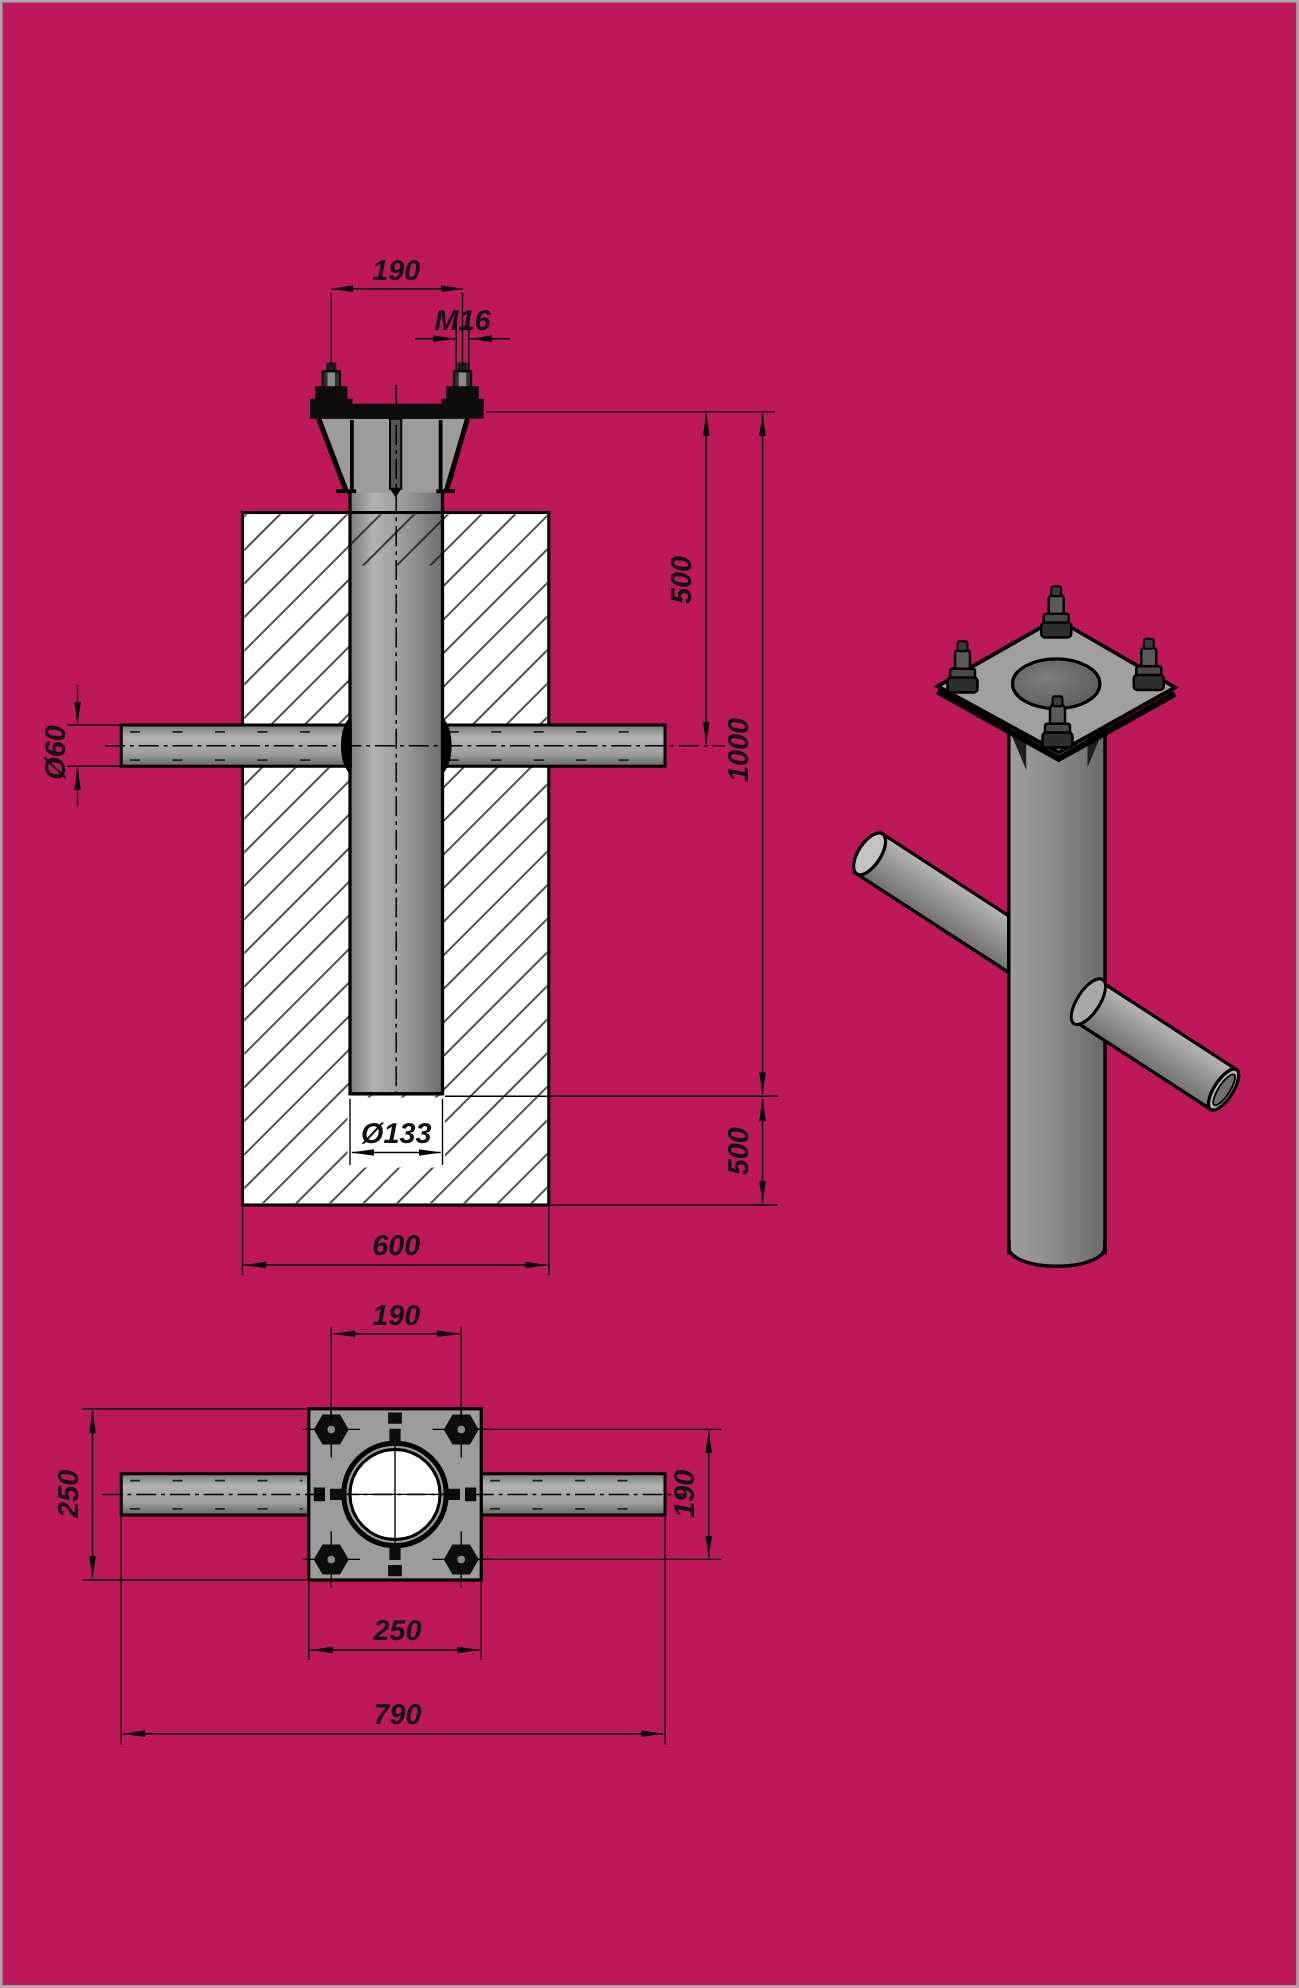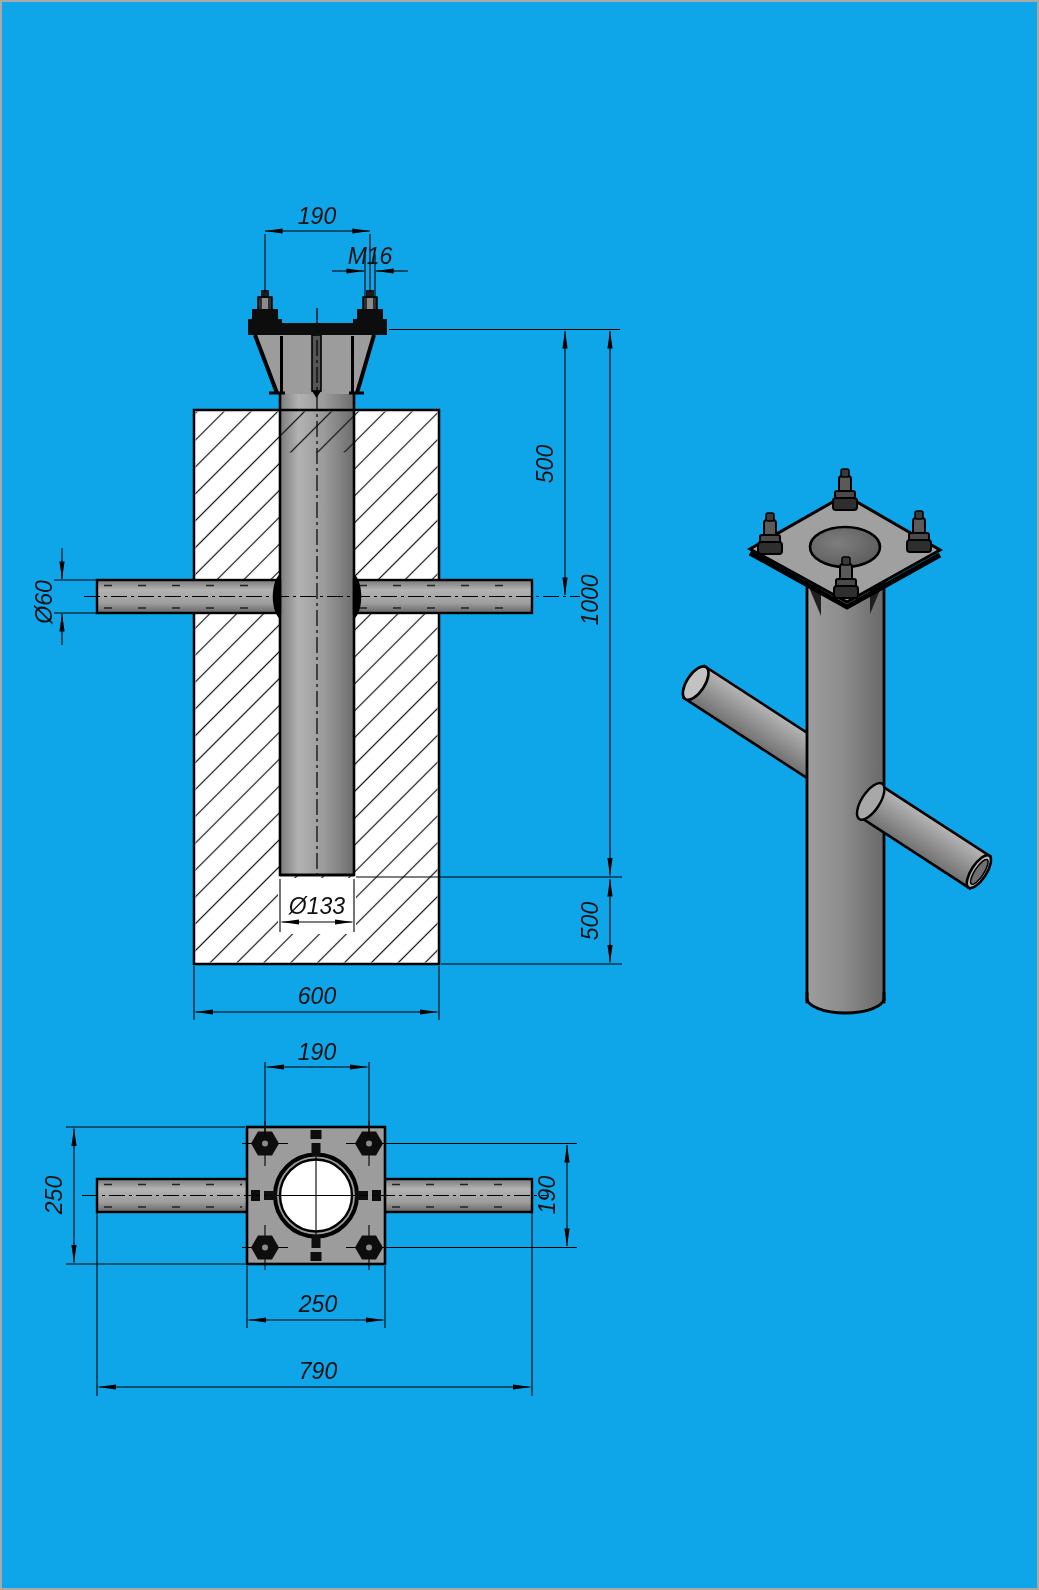--- a/index.html
+++ b/index.html
@@ -1,23 +1,24 @@
 <!DOCTYPE html>
 <html><head>
 <meta charset="utf-8">
 <style>
   html,body{margin:0;padding:0;background:#ffffff;}
   .page{
     position:relative;
     width:1039px;height:1590px;
-    background:#0ea5e9;
+    background:#be185d;
     border:2px solid #a9a9a9;
     box-sizing:border-box;
     font-family:"Liberation Sans", sans-serif;
     overflow:hidden;
+    font-weight:bold;
   }
   svg text{
     font-family:"Liberation Sans", sans-serif;
     font-style:italic;
     font-size:23px;
     fill:#111;
   }
   .thin{stroke:#000;stroke-width:1.1;fill:none;}
   .dim{stroke:#000;stroke-width:1.1;fill:none;}
   .cl{stroke:#000;stroke-width:1.2;fill:none;stroke-dasharray:16 4 3 4;}

